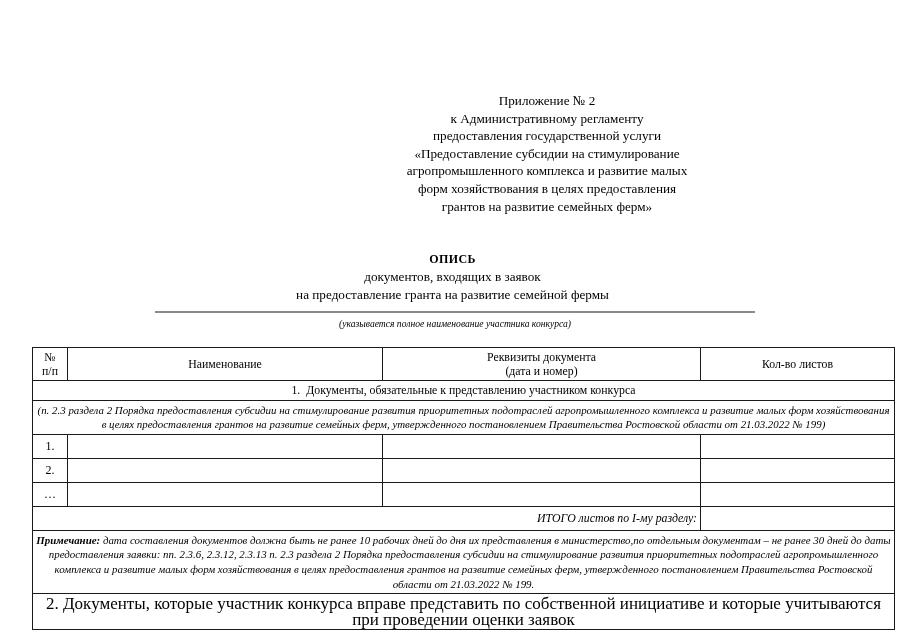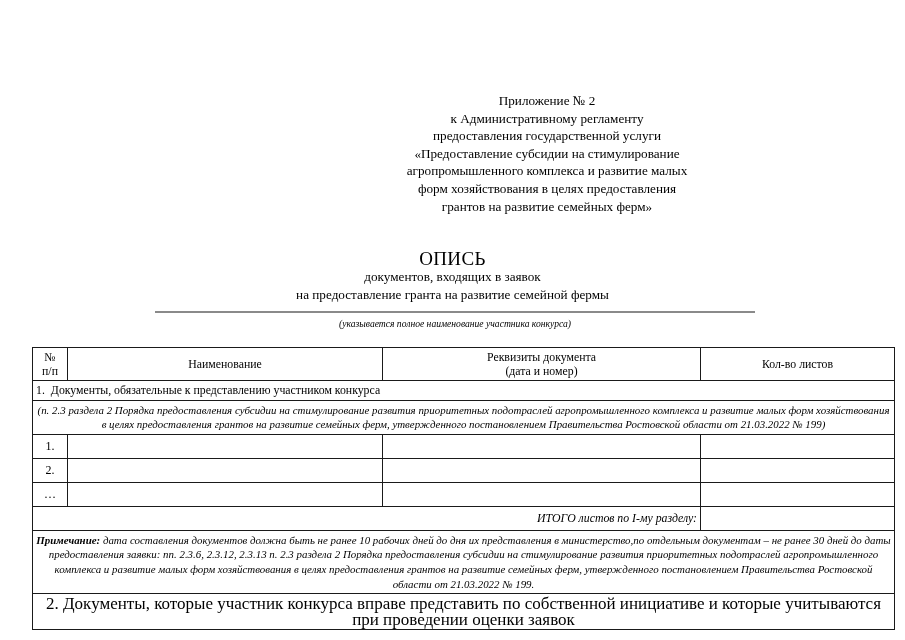--- a/index.html
+++ b/index.html
@@ -40,22 +40,22 @@
 
   
   .title-block {
     position: absolute;
     top: 250px;
     left: 0;
     width: 905px;
     text-align: center;
   }
   .doc-title {
-    font-size: 19px;
-    font-weight: normal;
+    font-size: 12px;
+    font-weight: bold;
     letter-spacing: 0.4px;
     line-height: 18px;
   }
   .doc-subtitle {
     font-size: 13.2px;
     line-height: 18px;
   }
 
   
   .sign-line {
@@ -101,21 +101,21 @@
   .col-sheets { width: 194px; }
 
   .th-cell {
     text-align: center;
     font-size: 11.8px;
     line-height: 14px;
     height: 28px;
   }
 
   .section-head {
-    text-align: left;
+    text-align: center;
     font-weight: bold;
     font-size: 11.8px;
     padding-top: 2px;
     padding-bottom: 1px;
   }
   .section-head .numlead {
     margin-right: 6px;
   }
 
   .section-note {

